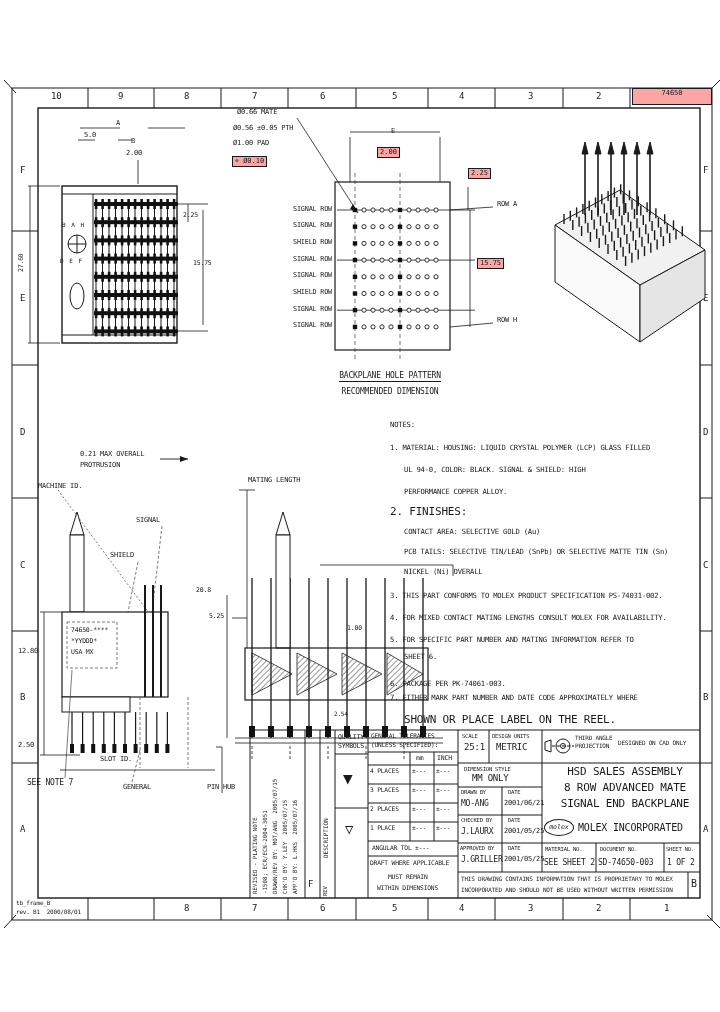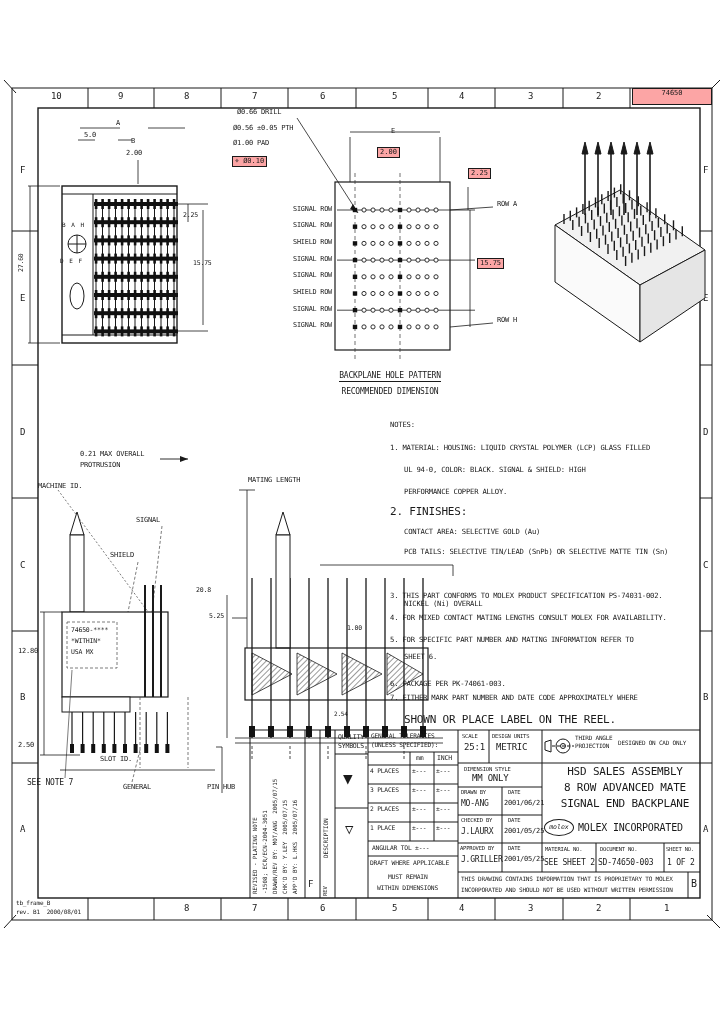--- a/index.html
+++ b/index.html
@@ -392,21 +392,21 @@
       <circle cx="148" cy="221.89999999999998" r="2.1" fill="#fff" stroke="#1a1a1a" stroke-width="0.9"></circle>
       <circle cx="157" cy="221.89999999999998" r="2.1" fill="#fff" stroke="#1a1a1a" stroke-width="0.9"></circle>
       <circle cx="166" cy="221.89999999999998" r="2.1" fill="#fff" stroke="#1a1a1a" stroke-width="0.9"></circle>
       <rect x="172.8" y="219.7" width="4.4" height="4.4" fill="#111"></rect>
       <circle cx="184" cy="221.89999999999998" r="2.1" fill="#fff" stroke="#1a1a1a" stroke-width="0.9"></circle>
       <circle cx="193" cy="221.89999999999998" r="2.1" fill="#fff" stroke="#1a1a1a" stroke-width="0.9"></circle>
       <circle cx="202" cy="221.89999999999998" r="2.1" fill="#fff" stroke="#1a1a1a" stroke-width="0.9"></circle>
       <circle cx="211" cy="221.89999999999998" r="2.1" fill="#fff" stroke="#1a1a1a" stroke-width="0.9"></circle>
     </g>
 </svg>
-<div class="t f7" style="left:237px;top:109px">Ø0.66 DRILL</div>
+<div class="t f7" style="left:237px;top:109px">Ø0.66 MATE</div>
 <div class="t f7" style="left:233px;top:125px">Ø0.56 ±0.05 PTH</div>
 <div class="t f7" style="left:233px;top:140px">Ø1.00 PAD</div>
 <div class="bx f7" style="left:232px;top:156px">⌖ Ø0.10</div>
 <div class="t f7" style="left:391px;top:128px">E</div>
 <div class="bx" style="left:377px;top:147px">2.00</div>
 <div class="bx" style="left:468px;top:168px">2.25</div>
 <div class="bx" style="left:477px;top:258px">15.75</div>
 <div class="t f7" style="left:497px;top:201px">ROW A</div>
 <div class="t f7" style="left:497px;top:317px">ROW H</div>
 <div class="t" style="left:262px;top:206px;width:70px;text-align:right;font-size:6.8px">SIGNAL ROW</div>
@@ -575,21 +575,21 @@
       <line x1="147.39999999999998" y1="262" x2="147.39999999999998" y2="298" stroke="#1a1a1a" stroke-width="1.2"></line>
       <rect x="145.39999999999998" y="294" width="4" height="9" fill="#111"></rect>
     </g>
 </svg>
 <div class="t f7" style="left:80px;top:451px">0.21 MAX OVERALL</div>
 <div class="t f7" style="left:80px;top:462px">PROTRUSION</div>
 <div class="t f7" style="left:38px;top:483px">MACHINE ID.</div>
 <div class="t f7" style="left:136px;top:517px">SIGNAL</div>
 <div class="t f7" style="left:110px;top:552px">SHIELD</div>
 <div class="t f65" style="left:71px;top:627px">74650-****</div>
-<div class="t f65" style="left:71px;top:638px">*WITHIN*</div>
+<div class="t f65" style="left:71px;top:638px">*YYDDD*</div>
 <div class="t f65" style="left:71px;top:649px">USA MX</div>
 <div class="t f7" style="left:18px;top:648px">12.80</div>
 <div class="t f7" style="left:18px;top:742px">2.50</div>
 <div class="t f8" style="left:27px;top:779px">SEE NOTE 7</div>
 <div class="t f7" style="left:100px;top:756px">SLOT ID.</div>
 <div class="t f7" style="left:123px;top:784px">GENERAL</div>
 <div class="t f7" style="left:207px;top:784px">PIN HUB</div>
 
 <svg width="270" height="330" style="left:195px;top:460px" id="sect-svg">
   <defs>
@@ -650,21 +650,21 @@
 <div class="t f65" style="left:347px;top:625px">1.00</div>
 <div class="t f6" style="left:334px;top:711px">2.54</div>
 
 <div class="t" style="left:390px;top:421px;font-size:7.2px">NOTES:</div>
 <div class="t" style="left:390px;top:444px;font-size:7.2px">1. MATERIAL: HOUSING: LIQUID CRYSTAL POLYMER (LCP) GLASS FILLED</div>
 <div class="t" style="left:404px;top:466px;font-size:7.2px">UL 94-0, COLOR: BLACK. SIGNAL &amp; SHIELD: HIGH</div>
 <div class="t" style="left:404px;top:488px;font-size:7.2px">PERFORMANCE COPPER ALLOY.</div>
 <div class="t" style="left:390px;top:506px;font-size:11px">2. FINISHES:</div>
 <div class="t" style="left:404px;top:528px;font-size:7.2px">CONTACT AREA: SELECTIVE GOLD (Au)</div>
 <div class="t" style="left:404px;top:548px;font-size:7.2px">PCB TAILS: SELECTIVE TIN/LEAD (SnPb) OR SELECTIVE MATTE TIN (Sn)</div>
-<div class="t" style="left:404px;top:600px;font-size:7.2px">NICKEL (Ni) OVERALL</div>
+<div class="t" style="left:404px;top:568px;font-size:7.2px">NICKEL (Ni) OVERALL</div>
 <div class="t" style="left:390px;top:592px;font-size:7.2px">3. THIS PART CONFORMS TO MOLEX PRODUCT SPECIFICATION PS-74031-002.</div>
 <div class="t" style="left:390px;top:614px;font-size:7.2px">4. FOR MIXED CONTACT MATING LENGTHS CONSULT MOLEX FOR AVAILABILITY.</div>
 <div class="t" style="left:390px;top:636px;font-size:7.2px">5. FOR SPECIFIC PART NUMBER AND MATING INFORMATION REFER TO</div>
 <div class="t" style="left:404px;top:653px;font-size:7.2px">SHEET 6.</div>
 <div class="t" style="left:390px;top:680px;font-size:7.2px">6. PACKAGE PER PK-74061-003.</div>
 <div class="t" style="left:390px;top:694px;font-size:7.2px">7. EITHER MARK PART NUMBER AND DATE CODE APPROXIMATELY WHERE</div>
 <div class="t" style="left:404px;top:714px;font-size:11px">SHOWN OR PLACE LABEL ON THE REEL.</div>
 
 <div class="vtext" style="left:252px;top:736px;height:158px">REVISED - PLATING NOTE</div>
 <div class="vtext" style="left:262px;top:736px;height:158px">-1508; ECR/ECN-2004-3051</div>

